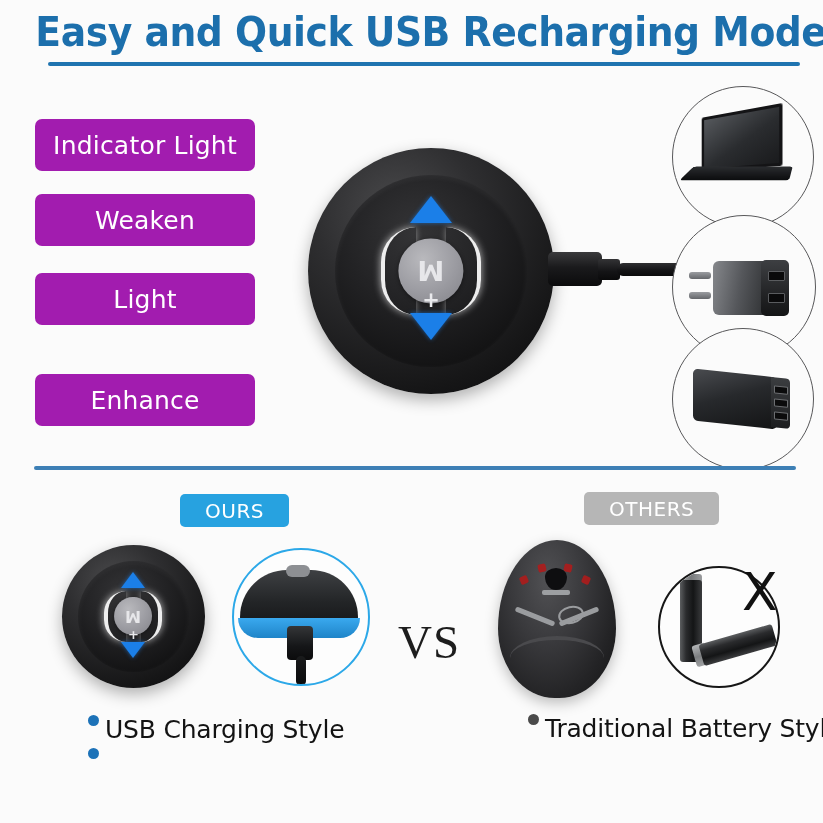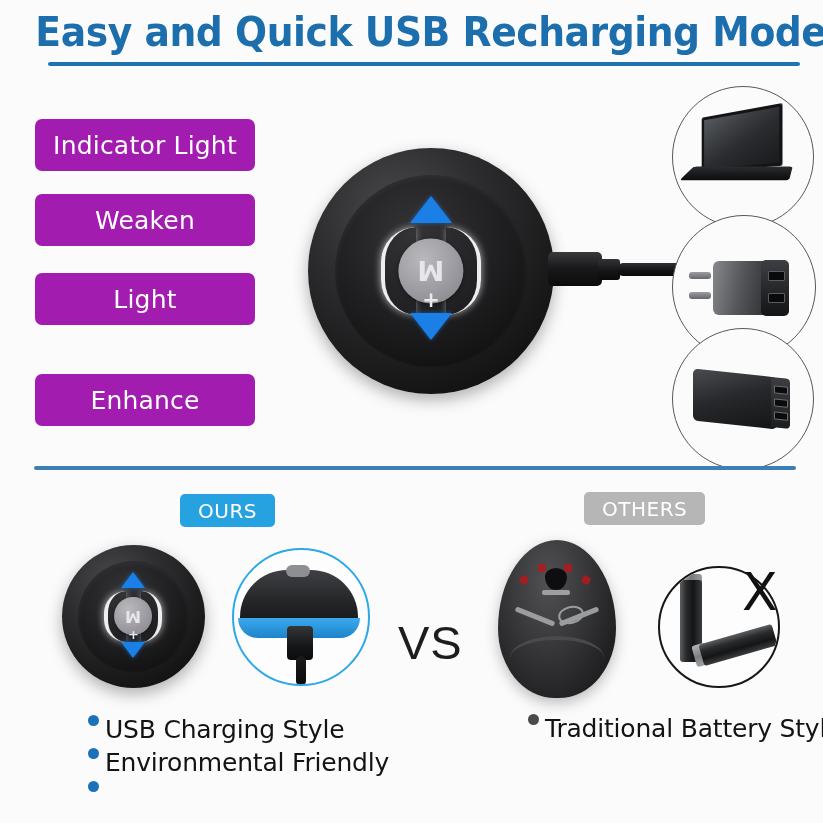--- a/index.html
+++ b/index.html
@@ -280,21 +280,21 @@
   .compare-badge {
     position: absolute;
     height: 33px;
     border-radius: 5px;
     color: #ffffff;
     font-size: 20px;
     font-family: "DejaVu Sans", sans-serif;
     display: flex;
     align-items: center;
     justify-content: center;
-    padding: 0 18px;
+    padding: 0 25px;
     box-sizing: border-box;
     letter-spacing: 0.5px;
   }
   #badge-ours   { left: 180px; top: 494px; background: #27a2e0; }
   #badge-others { left: 584px; top: 492px; background: #b6b6b6; }
 
   
   #device-small {
     position: absolute;
     left: 62px; top: 545px;
@@ -345,21 +345,21 @@
     width: 10px; height: 30px;
     background: linear-gradient(180deg, #1a1b1c 0%, #0a0a0b 100%);
     border-radius: 5px;
   }
 
   
   #vs-label {
     position: absolute;
     left: 398px; top: 615px;
     font-size: 47px;
-    font-family: Liberation Sans, sans-serif;
+    font-family: Liberation Serif, serif;
     color: #1d1d1d;
     letter-spacing: 1px;
   }
 
   
   #device-other {
     position: absolute;
     left: 498px; top: 540px;
     width: 118px; height: 158px;
     border-radius: 50% 50% 48% 48% / 56% 56% 44% 44%;
@@ -627,24 +627,20 @@
   </div>
   <div id="x-mark">X</div>
 
   <div id="ours-bullets">
     <div class="bullet-row">
       <span class="bullet-dot dot-blue"></span>
       <span class="bullet-text">USB Charging Style</span>
     </div>
     <div class="bullet-row">
       <span class="bullet-dot dot-blue"></span>
-      <span class="bullet-text">Environmental Friendly</span>
-    </div>
-    <div class="bullet-row">
-      <span class="bullet-dot dot-blue"></span>
     </div>
   </div>
 
   <div id="others-bullets">
     <div class="bullet-row">
       <span class="bullet-dot dot-gray"></span>
       <span class="bullet-text">Traditional Battery Styles</span>
     </div>
   </div>
 

